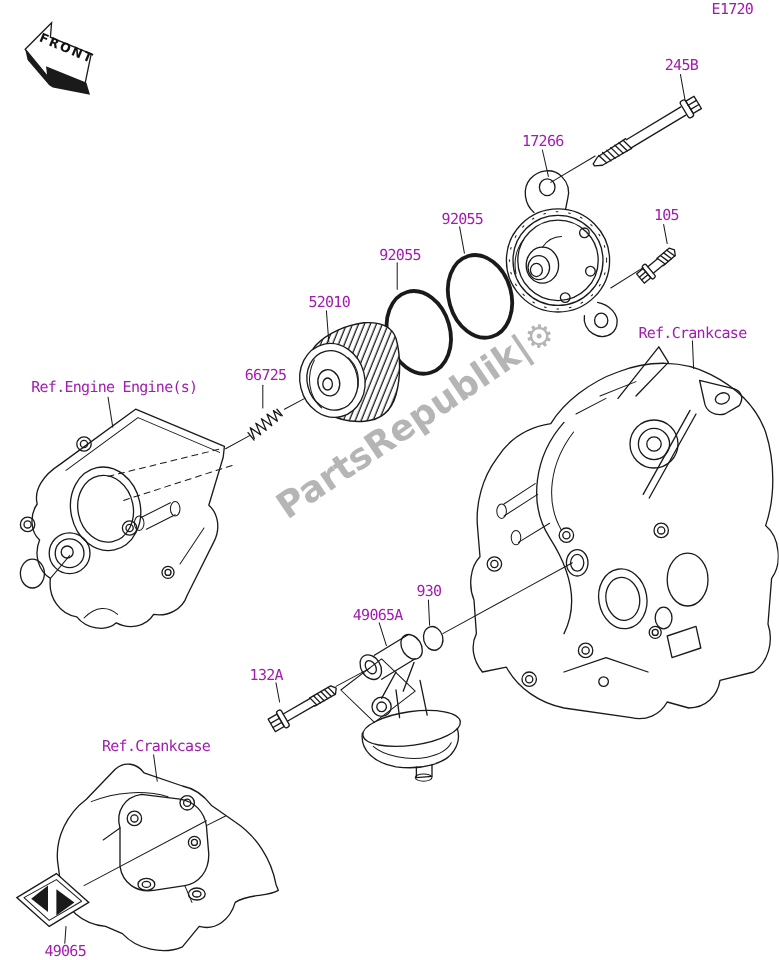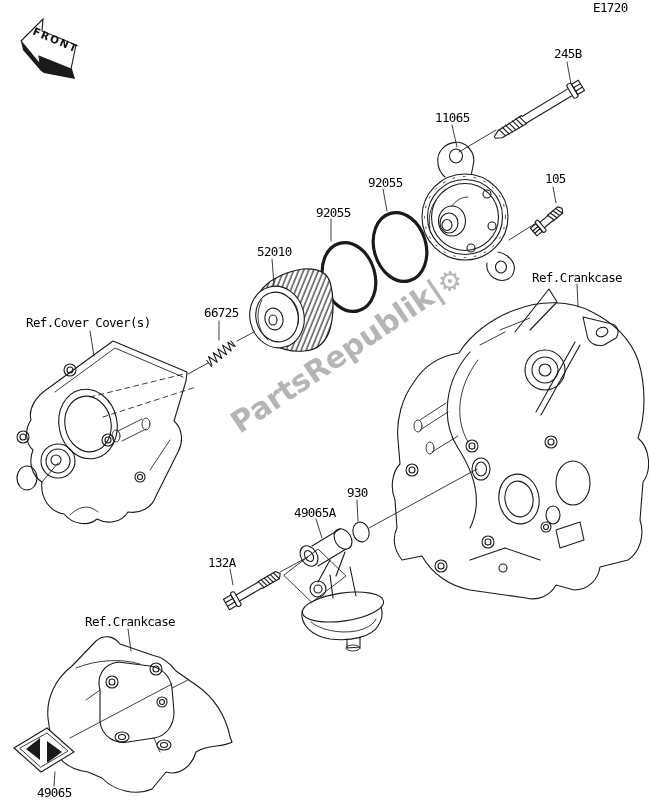--- a/index.html
+++ b/index.html
@@ -3,21 +3,21 @@
 <meta charset="utf-8">
 <style>
   html,body{margin:0;padding:0;background:#ffffff;}
   .stage{
     position:relative;width:649px;height:800px;background:#fff;overflow:hidden;
     font-family:"DejaVu Sans Mono","Liberation Mono",monospace;
   }
   .art{position:absolute;left:0;top:0;}
   .lbl{
     position:absolute;font-size:12.5px;line-height:14px;letter-spacing:-0.6px;
-    color:#000000;white-space:nowrap;
+    color:#a21caf;white-space:nowrap;
   }
   .watermark{
     position:absolute;left:234px;top:408px;width:200px;
     transform:rotate(-34deg);transform-origin:0 50%;
     color:#aeaeae;opacity:.9;font-family:"DejaVu Sans","Liberation Sans",sans-serif;
     font-size:30px;font-weight:600;white-space:nowrap;letter-spacing:0px;
   }
   .watermark .gear{font-weight:400;font-size:27px;}
   svg .ln{fill:none;stroke:#1a1a1a;stroke-width:1.1;stroke-linecap:round;stroke-linejoin:round;}
   svg .thin{stroke-width:0.85;}
@@ -237,28 +237,28 @@
       <path class="ln thin" d="M188,374 L208,363"></path>
       <path class="ln thin" d="M237,341 L254,332"></path>
       <path class="ln thin" d="M70,738 L172,684"></path>
       <path class="ln thin" stroke-dasharray="5,4" d="M90,397 L184,374"></path>
       <path class="ln thin" stroke-dasharray="5,4" d="M103,417 L196,387"></path>
     </g>
   </svg>
 
   <div class="lbl" style="left:593px;top:1px">E1720</div>
   <div class="lbl" style="left:554px;top:47px">245B</div>
-  <div class="lbl" style="left:435px;top:111px">11065</div>
+  <div class="lbl" style="left:435px;top:111px">17266</div>
   <div class="lbl" style="left:545px;top:172px">105</div>
   <div class="lbl" style="left:532px;top:271px">Ref.Crankcase</div>
   <div class="lbl" style="left:368px;top:176px">92055</div>
   <div class="lbl" style="left:316px;top:206px">92055</div>
   <div class="lbl" style="left:257px;top:245px">52010</div>
   <div class="lbl" style="left:204px;top:306px">66725</div>
-  <div class="lbl" style="left:26px;top:316px">Ref.Cover Cover(s)</div>
+  <div class="lbl" style="left:26px;top:316px">Ref.Engine Engine(s)</div>
   <div class="lbl" style="left:347px;top:486px">930</div>
   <div class="lbl" style="left:294px;top:506px">49065A</div>
   <div class="lbl" style="left:208px;top:556px">132A</div>
   <div class="lbl" style="left:85px;top:615px">Ref.Crankcase</div>
   <div class="lbl" style="left:37px;top:786px">49065</div>
 
   <div class="watermark">
     <span>PartsRepublik</span><span>|</span><span class="gear">⚙</span>
   </div>
 

